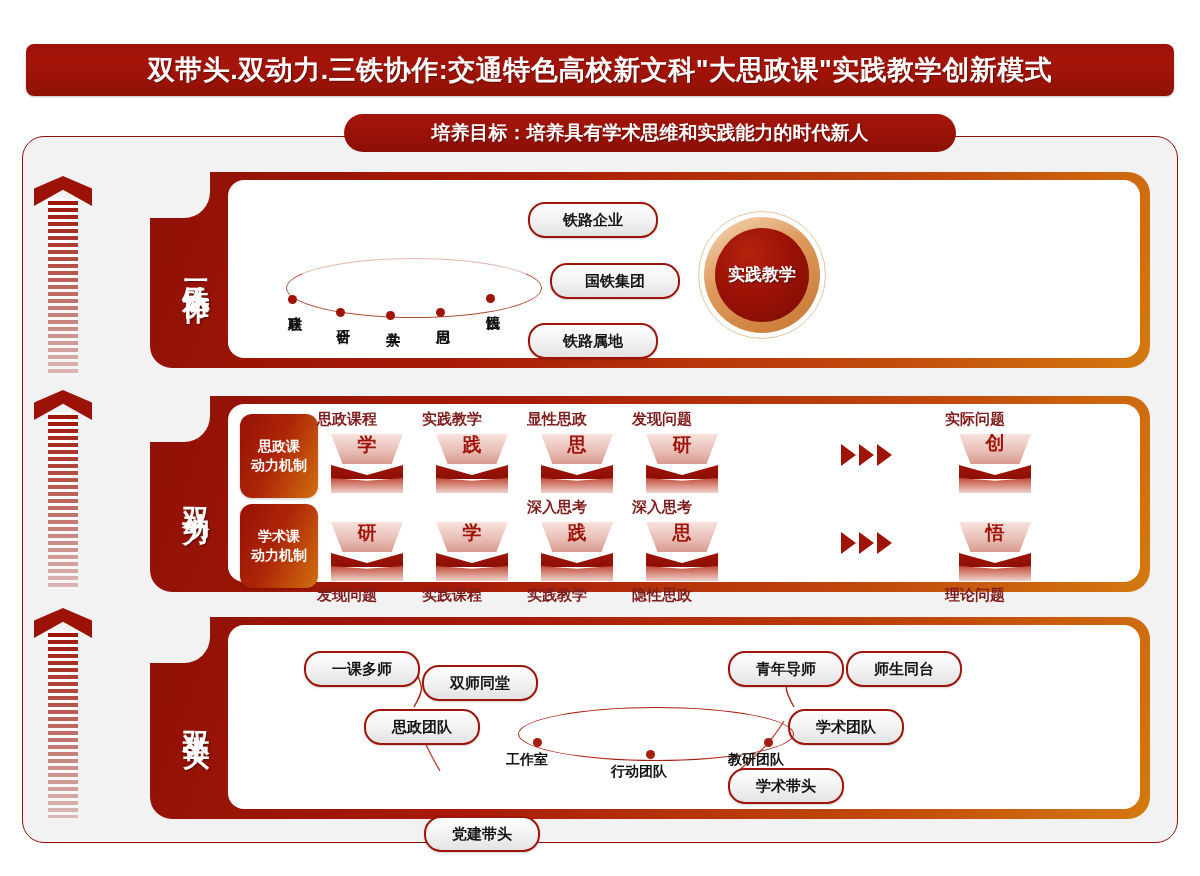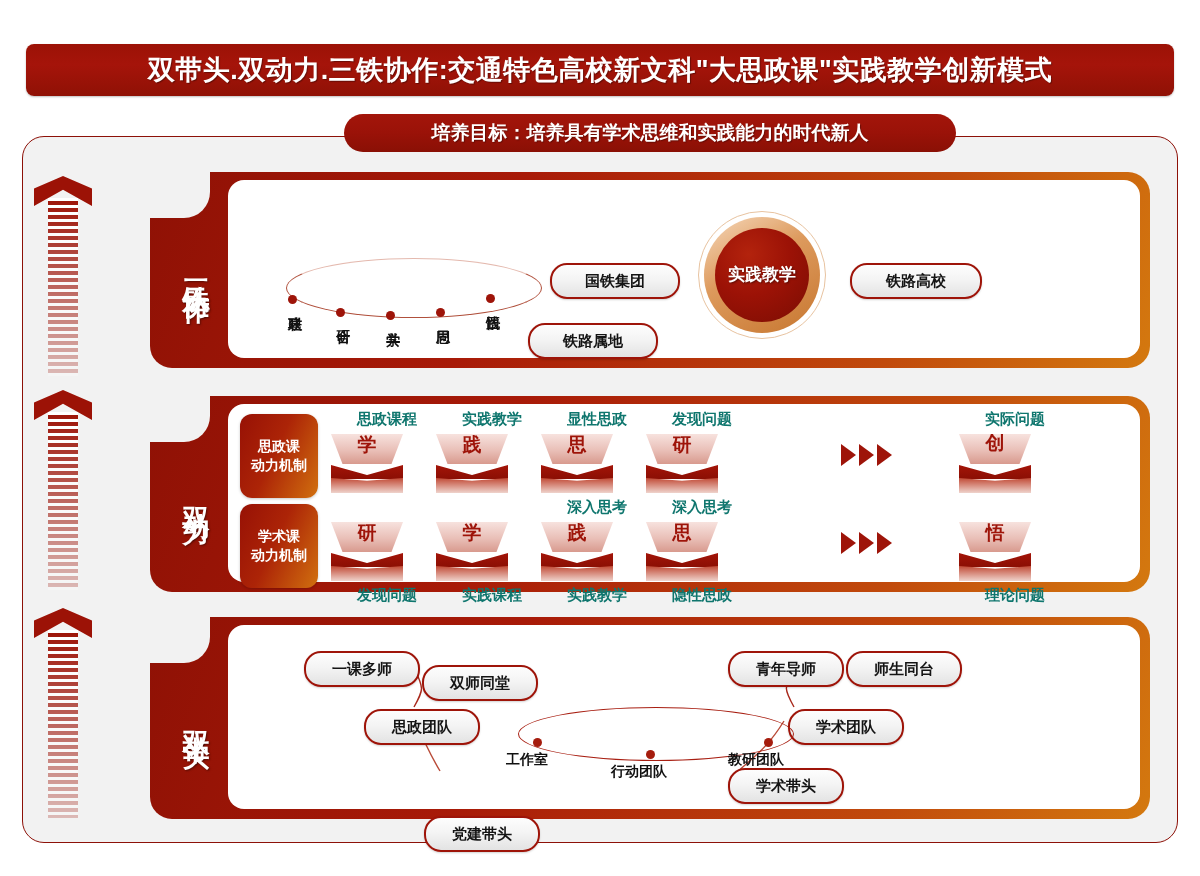--- a/index.html
+++ b/index.html
@@ -172,22 +172,22 @@
     position:absolute;left:0;top:0;width:72px;height:14px;
     background:linear-gradient(180deg,#a31408 0%,#8b0f04 100%);
     clip-path:polygon(0% 0%,50% 72%,100% 0%,100% 100%,0% 100%);
   }
   .boxgrp .body .front{
     position:absolute;left:0;top:13px;width:72px;height:15px;
     background:linear-gradient(180deg,#c14a36 0%,#efd3cc 100%);
     clip-path:polygon(0% 0%,50% 18%,100% 0%,100% 100%,0% 100%);
   }
   .boxgrp .lbl-top,.boxgrp .lbl-bot{
-    position:absolute;left:-14px;width:100px;text-align:right;
-    font-size:15px;font-weight:bold;color:#0f766e;white-space:nowrap;
+    position:absolute;left:-14px;width:100px;text-align:left;
+    font-size:15px;font-weight:bold;color:#7f1d1d;white-space:nowrap;
   }
   .boxgrp .lbl-top{top:-24px;}
   .boxgrp .lbl-bot{bottom:-24px;}
 
   
   .tri3{position:absolute;display:flex;gap:3px;}
   .tri3 i{
     width:0;height:0;border-left:15px solid #9e1409;
     border-top:11px solid transparent;border-bottom:11px solid transparent;
   }
@@ -241,23 +241,23 @@
 
       <div class="ell-dot" style="left:158px;top:131px;"></div>
       <div class="ell-lbl" style="left:158px;top:142px;">共学</div>
 
       <div class="ell-dot" style="left:208px;top:128px;"></div>
       <div class="ell-lbl" style="left:208px;top:139px;">同思</div>
 
       <div class="ell-dot" style="left:258px;top:114px;"></div>
       <div class="ell-lbl" style="left:258px;top:125px;">践悟</div>
 
+      <div class="pill" style="left:300px;top:22px;width:126px;">铁路企业</div>
       <div class="pill" style="left:322px;top:83px;width:126px;">国铁集团</div>
       <div class="pill" style="left:300px;top:143px;width:126px;">铁路属地</div>
-      <div class="pill" style="left:622px;top:83px;width:128px;">铁路高校</div>
 
       <div class="arcline" style="left:418px;top:28px;width:150px;height:140px;
                   border-color:transparent #a4271b transparent transparent;transform:rotate(0deg);"></div>
       <div class="arcline" style="left:520px;top:28px;width:150px;height:140px;
                   border-color:transparent transparent transparent #a4271b;"></div>
 
       <div class="core" style="left:476px;top:37px;width:116px;height:116px;">
         <div class="arc1" style="inset:-6px;"></div>
         <div class="outer" style="inset:0;"></div>
         <div class="inner" style="inset:11px;font-size:17px;">

